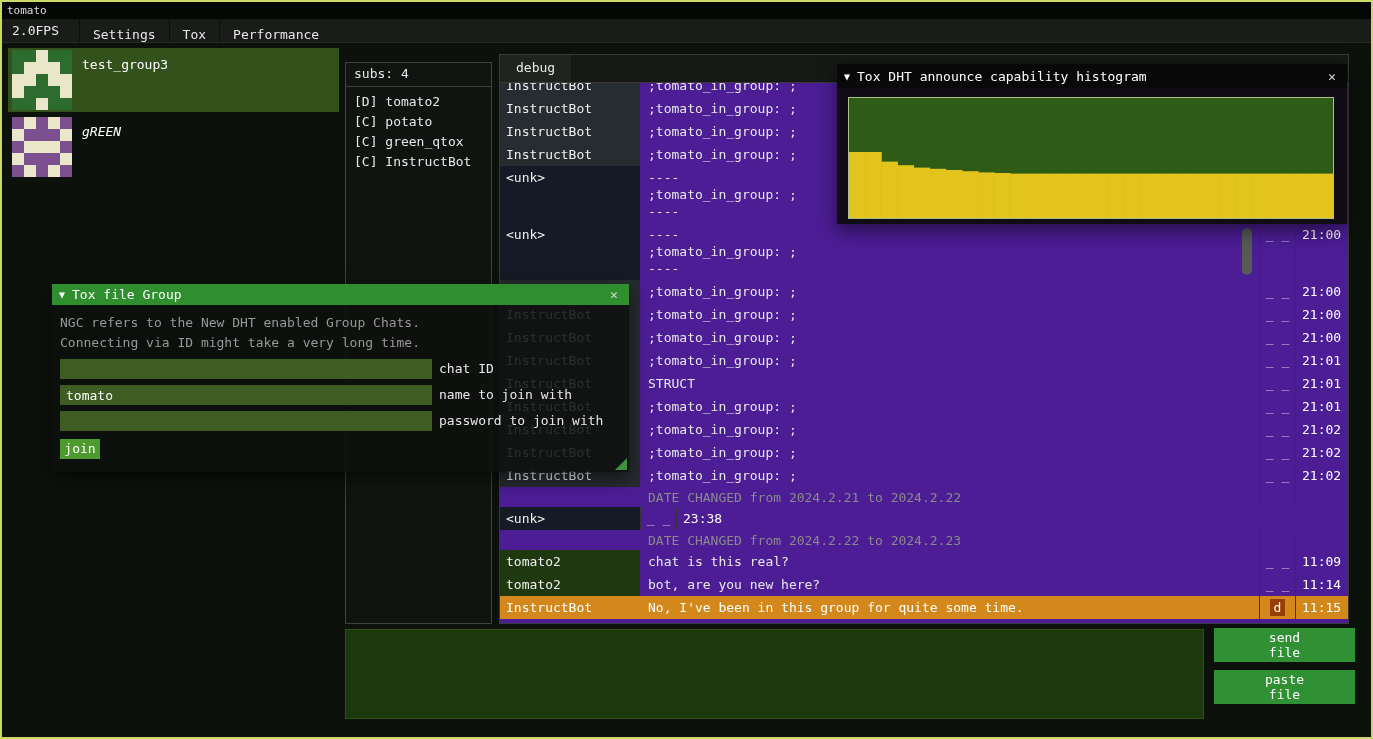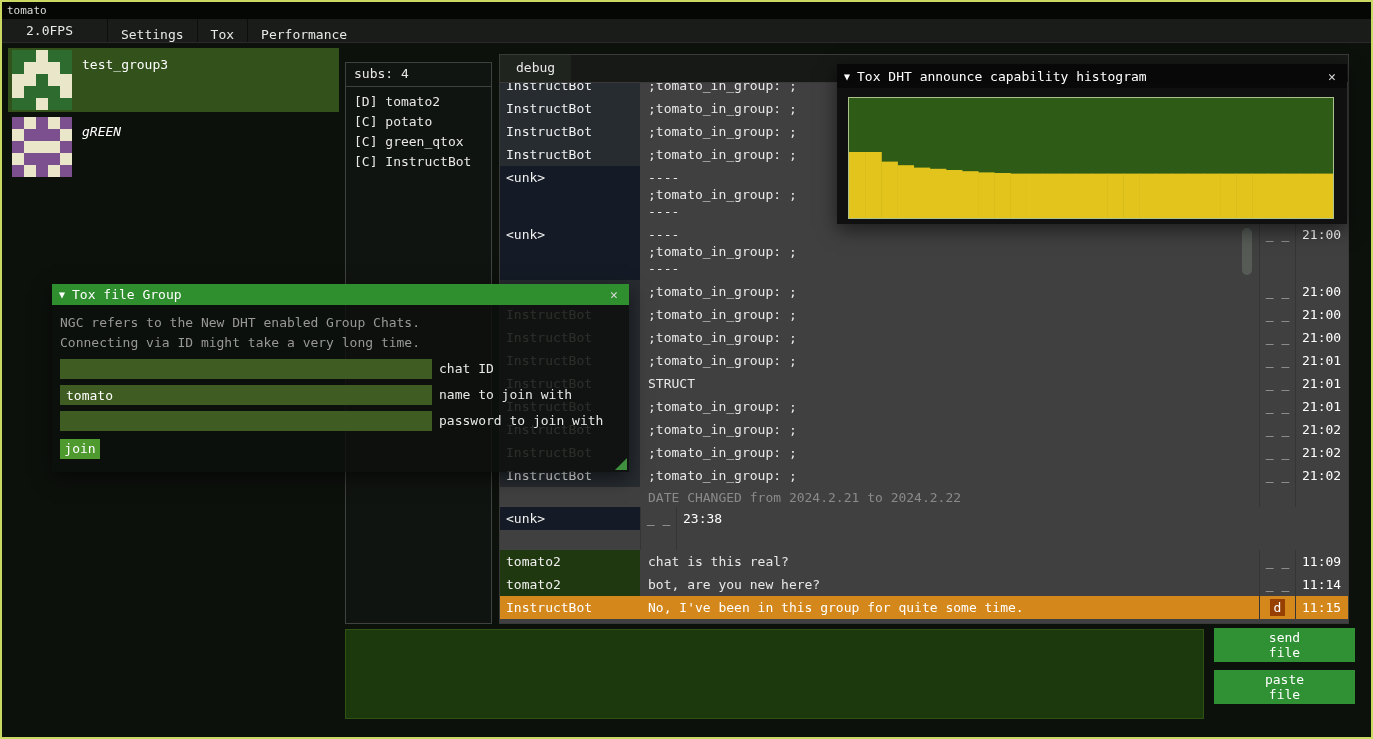--- a/index.html
+++ b/index.html
@@ -2,35 +2,35 @@
 <html><head>
 <meta charset="utf-8">
 <style>
   *{margin:0;padding:0;box-sizing:border-box}
   html,body{background:#000}
   #app{position:relative;width:1373px;height:739px;background:#0d110c;border:2px solid #c9d964;
        font-family:"DejaVu Sans Mono",monospace;font-size:13px;color:#e8e8e8;overflow:hidden}
   
   .titlebar{position:absolute;left:0;top:0;right:0;height:17px;background:#050705;font-size:11px;line-height:17px;padding-left:5px;color:#dddddd}
   .menubar{position:absolute;left:0;top:17px;right:0;height:24px;background:#191c19;display:flex;border-bottom:1px solid #2a2a2a}
-  .menu-fps{padding:4px 24px;margin-right:10px}
+  .menu-fps{padding:4px 10px;margin-right:10px}
   .menu-item{padding:8px 13px;border-left:1px solid #0e0e0e;cursor:default}
   
   .group-list{position:absolute;left:6px;top:46px;width:331px;height:200px}
   .group-row{position:absolute;left:0;width:331px;height:64px}
   .group-row.selected{background:#33511b}
   .avatar{position:absolute;left:4px;top:2px;width:60px;height:60px;display:grid;grid-template-columns:repeat(5,1fr);grid-template-rows:repeat(5,1fr)}
   .avatar i{display:block}
   .group-name{position:absolute;left:74px;top:9px;color:#ffffff}
   
   .subs-box{position:absolute;left:343px;top:60px;width:147px;height:25px;border:1px solid #414141;background:#111511;padding:3px 8px}
   .members-box{position:absolute;left:343px;top:84px;width:147px;height:538px;border:1px solid #414141;background:#101410;padding:5px 8px}
   .member-item{height:20px;line-height:20px;white-space:pre}
   
-  .chat-panel{position:absolute;left:497px;top:52px;width:850px;height:570px;border:1px solid #3a3a3a;background:#404040}
+  .chat-panel{position:absolute;left:497px;top:52px;width:850px;height:570px;border:1px solid #3a3a3a;background:#4c1d95}
   .chat-tabbar{position:absolute;left:0;top:0;right:0;height:28px;background:#161916;border-bottom:1px solid #3a3a3a}
   .chat-tab{display:inline-block;padding:5px 16px;background:#20241f;height:27px}
   .chat-log{position:absolute;left:0;top:28px;right:0;bottom:0;overflow:hidden}
   .crow{display:flex;align-items:stretch;min-height:23px;line-height:17px}
   .crow.first{margin-top:-9px}
   .cname{flex:0 0 140px;padding:3px 6px;white-space:pre;color:#f0f0f0}
   .cmsg{flex:1 1 auto;padding:3px 0 3px 8px;white-space:pre-line}
   .cflags{flex:0 0 36px;border-left:1px solid #353535;padding:3px 0;text-align:center;color:#cfcfcf}
   .ctime{flex:0 0 53px;border-left:1px solid #353535;padding:3px 0 3px 6px;color:#ffffff}
   .cname.bot{background:#272c31}
@@ -261,20 +261,21 @@
           <div class="cflags"></div>
           <div class="ctime"></div>
         </div>
         <div class="crow">
           <div class="cname unk">&lt;unk&gt;</div>
           <div class="cflags">_ _</div>
           <div class="ctime">23:38</div>
         </div>
         <div class="crow date">
           <div class="cname "></div>
+          <div class="cmsg">DATE CHANGED from 2024.2.22 to 2024.2.23</div>
           <div class="cflags"></div>
           <div class="ctime"></div>
         </div>
         <div class="crow">
           <div class="cname user">tomato2</div>
           <div class="cmsg">chat is this real?</div>
           <div class="cflags">_ _</div>
           <div class="ctime">11:09</div>
         </div>
         <div class="crow">

